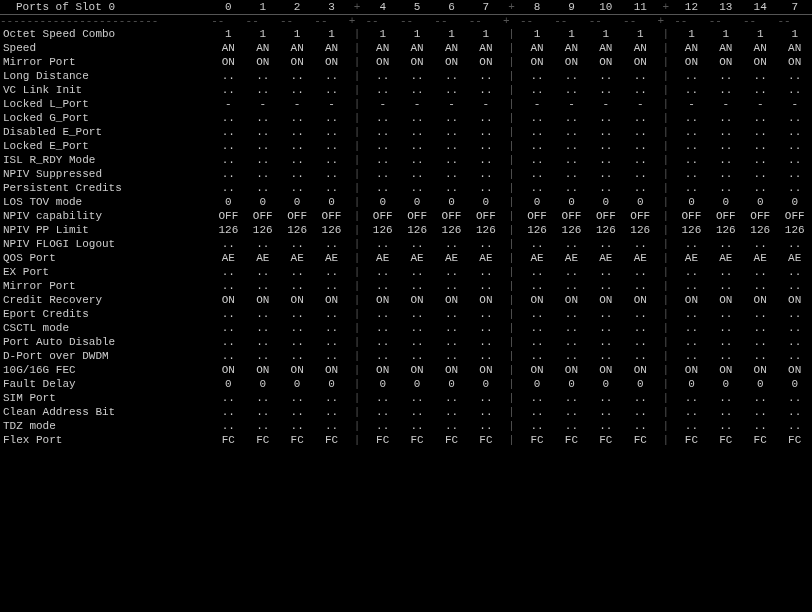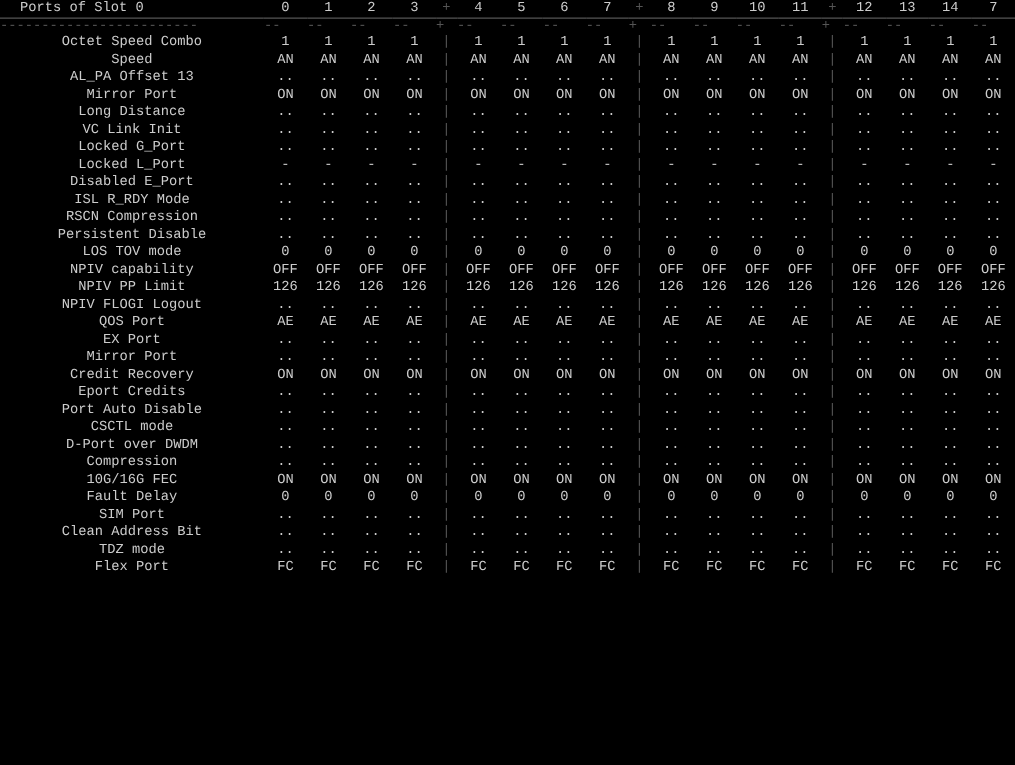--- a/index.html
+++ b/index.html
@@ -31,21 +31,21 @@
     thead tr th:first-child {
       text-align: left;
       padding-left: 16px;
     }
     tbody tr td {
       padding: 1px 3px;
       text-align: center;
       color: #ccc;
     }
     tbody tr td:first-child {
-      text-align: center;
+      text-align: left;
       color: #ccc;
     }
     .dashes-row td {
       color: #555;
     }
   </style>
 </head>
 <body>
 
 <div class="table-container">
@@ -135,42 +135,20 @@
           <td>AN</td>
           <td>AN</td>
           <td>AN</td>
           <td style="color: rgb(85, 85, 85);">|</td>
           <td>AN</td>
           <td>AN</td>
           <td>AN</td>
           <td>AN</td>
         </tr>
         <tr>
-          <td>AL_PA Offset 13</td>
-          <td>..</td>
-          <td>..</td>
-          <td>..</td>
-          <td>..</td>
-          <td style="color: rgb(85, 85, 85);">|</td>
-          <td>..</td>
-          <td>..</td>
-          <td>..</td>
-          <td>..</td>
-          <td style="color: rgb(85, 85, 85);">|</td>
-          <td>..</td>
-          <td>..</td>
-          <td>..</td>
-          <td>..</td>
-          <td style="color: rgb(85, 85, 85);">|</td>
-          <td>..</td>
-          <td>..</td>
-          <td>..</td>
-          <td>..</td>
-        </tr>
-        <tr>
           <td>Mirror Port</td>
           <td>ON</td>
           <td>ON</td>
           <td>ON</td>
           <td>ON</td>
           <td style="color: rgb(85, 85, 85);">|</td>
           <td>ON</td>
           <td>ON</td>
           <td>ON</td>
           <td>ON</td>
@@ -223,20 +201,42 @@
           <td>..</td>
           <td>..</td>
           <td>..</td>
           <td style="color: rgb(85, 85, 85);">|</td>
           <td>..</td>
           <td>..</td>
           <td>..</td>
           <td>..</td>
         </tr>
         <tr>
+          <td>Locked L_Port</td>
+          <td>-</td>
+          <td>-</td>
+          <td>-</td>
+          <td>-</td>
+          <td style="color: rgb(85, 85, 85);">|</td>
+          <td>-</td>
+          <td>-</td>
+          <td>-</td>
+          <td>-</td>
+          <td style="color: rgb(85, 85, 85);">|</td>
+          <td>-</td>
+          <td>-</td>
+          <td>-</td>
+          <td>-</td>
+          <td style="color: rgb(85, 85, 85);">|</td>
+          <td>-</td>
+          <td>-</td>
+          <td>-</td>
+          <td>-</td>
+        </tr>
+        <tr>
           <td>Locked G_Port</td>
           <td>..</td>
           <td>..</td>
           <td>..</td>
           <td>..</td>
           <td style="color: rgb(85, 85, 85);">|</td>
           <td>..</td>
           <td>..</td>
           <td>..</td>
           <td>..</td>
@@ -245,42 +245,20 @@
           <td>..</td>
           <td>..</td>
           <td>..</td>
           <td style="color: rgb(85, 85, 85);">|</td>
           <td>..</td>
           <td>..</td>
           <td>..</td>
           <td>..</td>
         </tr>
         <tr>
-          <td>Locked L_Port</td>
-          <td>-</td>
-          <td>-</td>
-          <td>-</td>
-          <td>-</td>
-          <td style="color: rgb(85, 85, 85);">|</td>
-          <td>-</td>
-          <td>-</td>
-          <td>-</td>
-          <td>-</td>
-          <td style="color: rgb(85, 85, 85);">|</td>
-          <td>-</td>
-          <td>-</td>
-          <td>-</td>
-          <td>-</td>
-          <td style="color: rgb(85, 85, 85);">|</td>
-          <td>-</td>
-          <td>-</td>
-          <td>-</td>
-          <td>-</td>
-        </tr>
-        <tr>
           <td>Disabled E_Port</td>
           <td>..</td>
           <td>..</td>
           <td>..</td>
           <td>..</td>
           <td style="color: rgb(85, 85, 85);">|</td>
           <td>..</td>
           <td>..</td>
           <td>..</td>
           <td>..</td>
@@ -289,20 +267,42 @@
           <td>..</td>
           <td>..</td>
           <td>..</td>
           <td style="color: rgb(85, 85, 85);">|</td>
           <td>..</td>
           <td>..</td>
           <td>..</td>
           <td>..</td>
         </tr>
         <tr>
+          <td>Locked E_Port</td>
+          <td>..</td>
+          <td>..</td>
+          <td>..</td>
+          <td>..</td>
+          <td style="color: rgb(85, 85, 85);">|</td>
+          <td>..</td>
+          <td>..</td>
+          <td>..</td>
+          <td>..</td>
+          <td style="color: rgb(85, 85, 85);">|</td>
+          <td>..</td>
+          <td>..</td>
+          <td>..</td>
+          <td>..</td>
+          <td style="color: rgb(85, 85, 85);">|</td>
+          <td>..</td>
+          <td>..</td>
+          <td>..</td>
+          <td>..</td>
+        </tr>
+        <tr>
           <td>ISL R_RDY Mode</td>
           <td>..</td>
           <td>..</td>
           <td>..</td>
           <td>..</td>
           <td style="color: rgb(85, 85, 85);">|</td>
           <td>..</td>
           <td>..</td>
           <td>..</td>
           <td>..</td>
@@ -311,43 +311,43 @@
           <td>..</td>
           <td>..</td>
           <td>..</td>
           <td style="color: rgb(85, 85, 85);">|</td>
           <td>..</td>
           <td>..</td>
           <td>..</td>
           <td>..</td>
         </tr>
         <tr>
-          <td>RSCN Compression</td>
-          <td>..</td>
-          <td>..</td>
-          <td>..</td>
-          <td>..</td>
-          <td style="color: rgb(85, 85, 85);">|</td>
-          <td>..</td>
-          <td>..</td>
-          <td>..</td>
-          <td>..</td>
-          <td style="color: rgb(85, 85, 85);">|</td>
-          <td>..</td>
-          <td>..</td>
-          <td>..</td>
-          <td>..</td>
-          <td style="color: rgb(85, 85, 85);">|</td>
-          <td>..</td>
-          <td>..</td>
-          <td>..</td>
-          <td>..</td>
-        </tr>
-        <tr>
-          <td>Persistent Disable</td>
+          <td>NPIV Suppressed</td>
+          <td>..</td>
+          <td>..</td>
+          <td>..</td>
+          <td>..</td>
+          <td style="color: rgb(85, 85, 85);">|</td>
+          <td>..</td>
+          <td>..</td>
+          <td>..</td>
+          <td>..</td>
+          <td style="color: rgb(85, 85, 85);">|</td>
+          <td>..</td>
+          <td>..</td>
+          <td>..</td>
+          <td>..</td>
+          <td style="color: rgb(85, 85, 85);">|</td>
+          <td>..</td>
+          <td>..</td>
+          <td>..</td>
+          <td>..</td>
+        </tr>
+        <tr>
+          <td>Persistent Credits</td>
           <td>..</td>
           <td>..</td>
           <td>..</td>
           <td>..</td>
           <td style="color: rgb(85, 85, 85);">|</td>
           <td>..</td>
           <td>..</td>
           <td>..</td>
           <td>..</td>
           <td style="color: rgb(85, 85, 85);">|</td>
@@ -553,20 +553,42 @@
           <td>..</td>
           <td>..</td>
           <td>..</td>
           <td style="color: rgb(85, 85, 85);">|</td>
           <td>..</td>
           <td>..</td>
           <td>..</td>
           <td>..</td>
         </tr>
         <tr>
+          <td>CSCTL mode</td>
+          <td>..</td>
+          <td>..</td>
+          <td>..</td>
+          <td>..</td>
+          <td style="color: rgb(85, 85, 85);">|</td>
+          <td>..</td>
+          <td>..</td>
+          <td>..</td>
+          <td>..</td>
+          <td style="color: rgb(85, 85, 85);">|</td>
+          <td>..</td>
+          <td>..</td>
+          <td>..</td>
+          <td>..</td>
+          <td style="color: rgb(85, 85, 85);">|</td>
+          <td>..</td>
+          <td>..</td>
+          <td>..</td>
+          <td>..</td>
+        </tr>
+        <tr>
           <td>Port Auto Disable</td>
           <td>..</td>
           <td>..</td>
           <td>..</td>
           <td>..</td>
           <td style="color: rgb(85, 85, 85);">|</td>
           <td>..</td>
           <td>..</td>
           <td>..</td>
           <td>..</td>
@@ -575,65 +597,21 @@
           <td>..</td>
           <td>..</td>
           <td>..</td>
           <td style="color: rgb(85, 85, 85);">|</td>
           <td>..</td>
           <td>..</td>
           <td>..</td>
           <td>..</td>
         </tr>
         <tr>
-          <td>CSCTL mode</td>
-          <td>..</td>
-          <td>..</td>
-          <td>..</td>
-          <td>..</td>
-          <td style="color: rgb(85, 85, 85);">|</td>
-          <td>..</td>
-          <td>..</td>
-          <td>..</td>
-          <td>..</td>
-          <td style="color: rgb(85, 85, 85);">|</td>
-          <td>..</td>
-          <td>..</td>
-          <td>..</td>
-          <td>..</td>
-          <td style="color: rgb(85, 85, 85);">|</td>
-          <td>..</td>
-          <td>..</td>
-          <td>..</td>
-          <td>..</td>
-        </tr>
-        <tr>
           <td>D-Port over DWDM</td>
-          <td>..</td>
-          <td>..</td>
-          <td>..</td>
-          <td>..</td>
-          <td style="color: rgb(85, 85, 85);">|</td>
-          <td>..</td>
-          <td>..</td>
-          <td>..</td>
-          <td>..</td>
-          <td style="color: rgb(85, 85, 85);">|</td>
-          <td>..</td>
-          <td>..</td>
-          <td>..</td>
-          <td>..</td>
-          <td style="color: rgb(85, 85, 85);">|</td>
-          <td>..</td>
-          <td>..</td>
-          <td>..</td>
-          <td>..</td>
-        </tr>
-        <tr>
-          <td>Compression</td>
           <td>..</td>
           <td>..</td>
           <td>..</td>
           <td>..</td>
           <td style="color: rgb(85, 85, 85);">|</td>
           <td>..</td>
           <td>..</td>
           <td>..</td>
           <td>..</td>
           <td style="color: rgb(85, 85, 85);">|</td>

